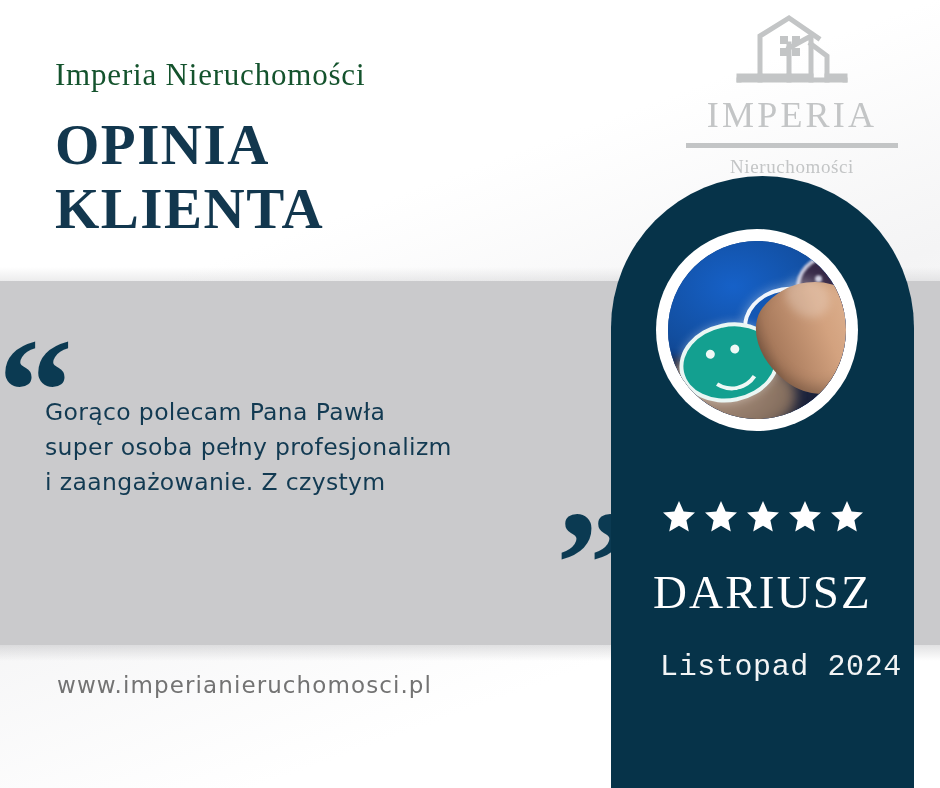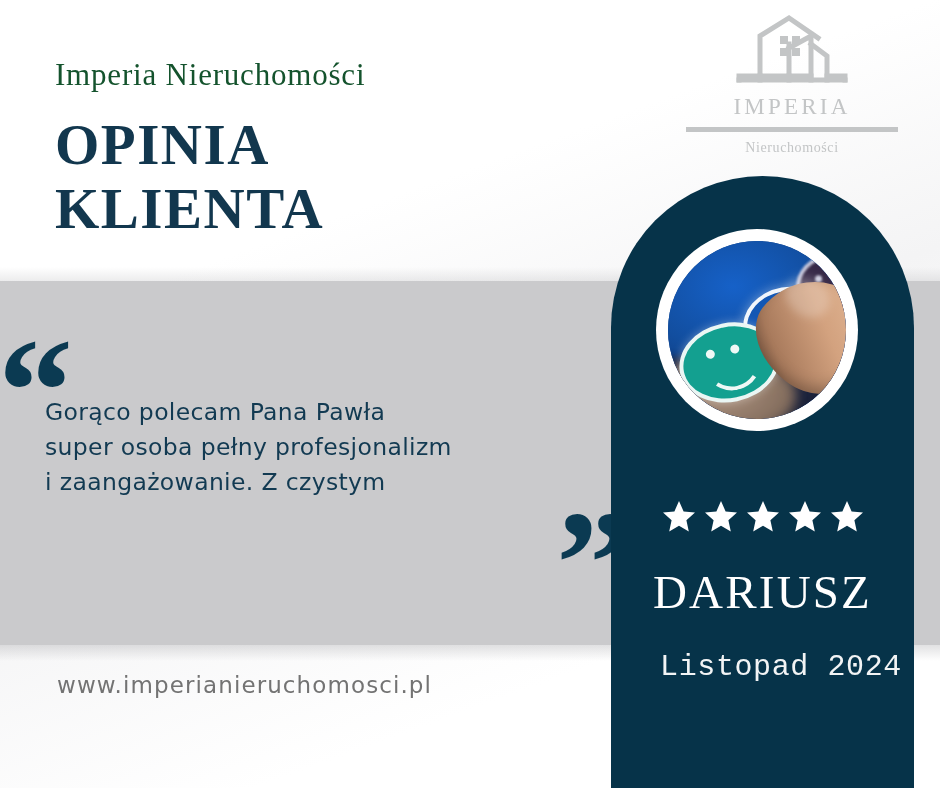--- a/index.html
+++ b/index.html
@@ -70,26 +70,26 @@
     position:absolute;left:57px;top:672px;
     font-family:"DejaVu Sans",sans-serif;
     font-size:23px;letter-spacing:1.1px;color:#737373;white-space:nowrap;
   }
 
   
   .logo{position:absolute;left:686px;top:14px;width:212px;text-align:center;}
   .logo-mark{width:130px;height:78px;margin:0 auto;display:block;}
   .logo-name{
     font-family:"Liberation Serif",serif;
-    font-size:23px;letter-spacing:3.2px;color:#c3c5c6;margin-top:2px;
+    font-size:36px;letter-spacing:3.2px;color:#c3c5c6;margin-top:2px;
   }
   .logo-rule{width:212px;height:5px;background:#c3c5c6;margin:7px auto 0 auto;}
   .logo-sub{
     font-family:"Liberation Serif",serif;
-    font-size:14px;letter-spacing:.6px;color:#c3c5c6;margin-top:8px;
+    font-size:19px;letter-spacing:.6px;color:#c3c5c6;margin-top:8px;
   }
 
   
   .panel{
     position:absolute;left:611px;top:176px;width:303px;height:612px;
     background:#063349;
     border-radius:152px 152px 0 0;
     overflow:hidden;
   }
 

